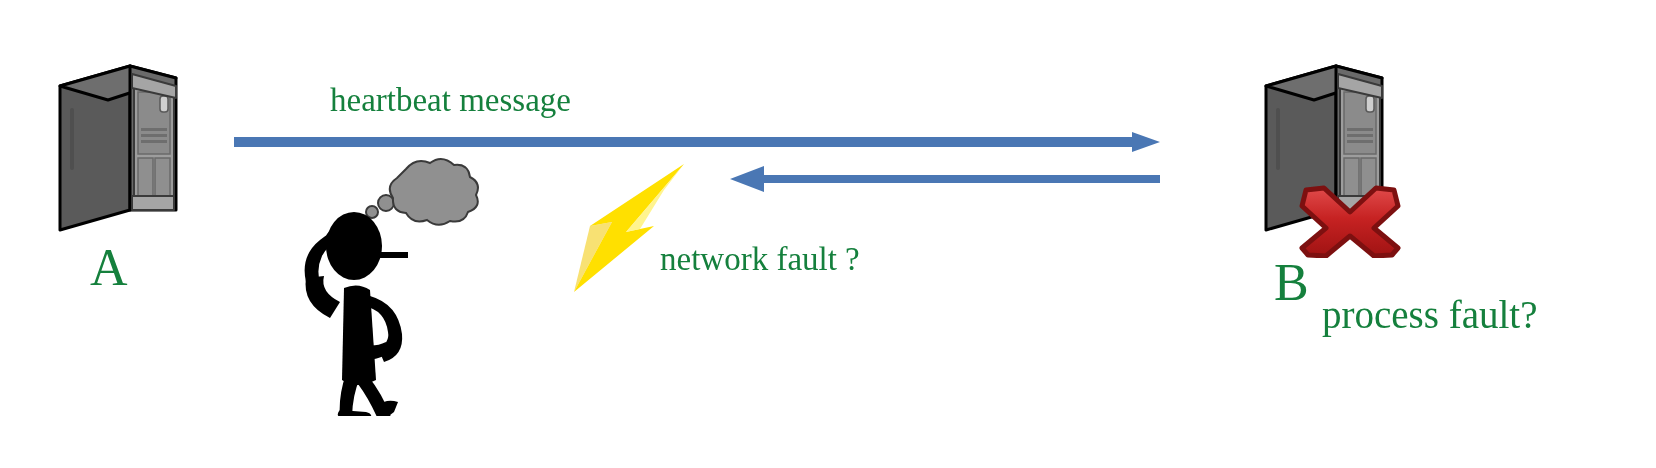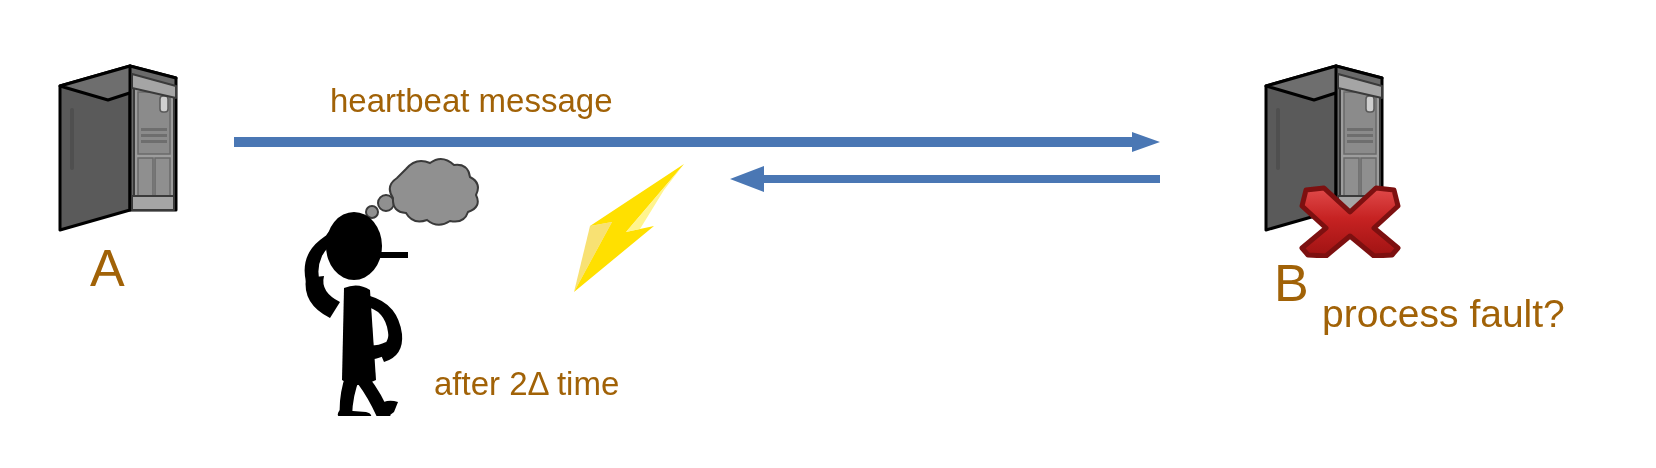--- a/index.html
+++ b/index.html
@@ -1,19 +1,19 @@
 <!DOCTYPE html>
 <html><head>
 <meta charset="utf-8">
 <style>
   html,body{margin:0;padding:0;background:#fff;}
   body{width:1656px;height:468px;font-family:"Liberation Sans",sans-serif;overflow:hidden;}
   #stage{position:relative;width:1656px;height:468px;background:#ffffff;}
   .abs{position:absolute;}
-  .lbl{color:#a16207;white-space:nowrap;font-family:Liberation Sans, sans-serif;}
+  .lbl{color:#15803d;white-space:nowrap;font-family:Liberation Serif, serif;}
   #label-heartbeat{left:330px;top:82px;font-size:33px;}
   #label-network-fault{left:660px;top:241px;font-size:33px;}
   #label-after-delta{left:434px;top:365px;font-size:33px;}
   #label-process-fault{left:1322px;top:292px;font-size:39px;}
   #label-a{left:90px;top:238px;font-size:52px;}
   #label-b{left:1274px;top:253px;font-size:52px;}
   #server-a{left:52px;top:58px;width:140px;height:180px;}
   #server-b{left:1258px;top:58px;width:140px;height:180px;}
   #arrow-heartbeat{left:232px;top:122px;width:930px;height:40px;}
   #arrow-reply{left:728px;top:162px;width:434px;height:34px;}
@@ -150,16 +150,16 @@
   </div>
 
   <div class="abs" id="lightning-bolt">
     <svg viewBox="0 0 132 136" width="132" height="136">
       <path d="M116 4 L58 72 L86 66 L6 132 L44 62 L22 66 Z" fill="#ffe000"></path>
       <path d="M116 4 L58 72 L72 69 L96 30 Z" fill="#fff06a" opacity="0.75"></path>
       <path d="M44 62 L22 66 L6 132 Z" fill="#f2c900" opacity="0.55"></path>
     </svg>
   </div>
 
-  <div class="abs lbl" id="label-after-delta">after 2Δ time</div>
+  <div class="abs lbl" id="label-network-fault">network fault ?</div>
   <div class="abs lbl" id="label-process-fault">process fault?</div>
 
 </div>
 
 </body></html>

